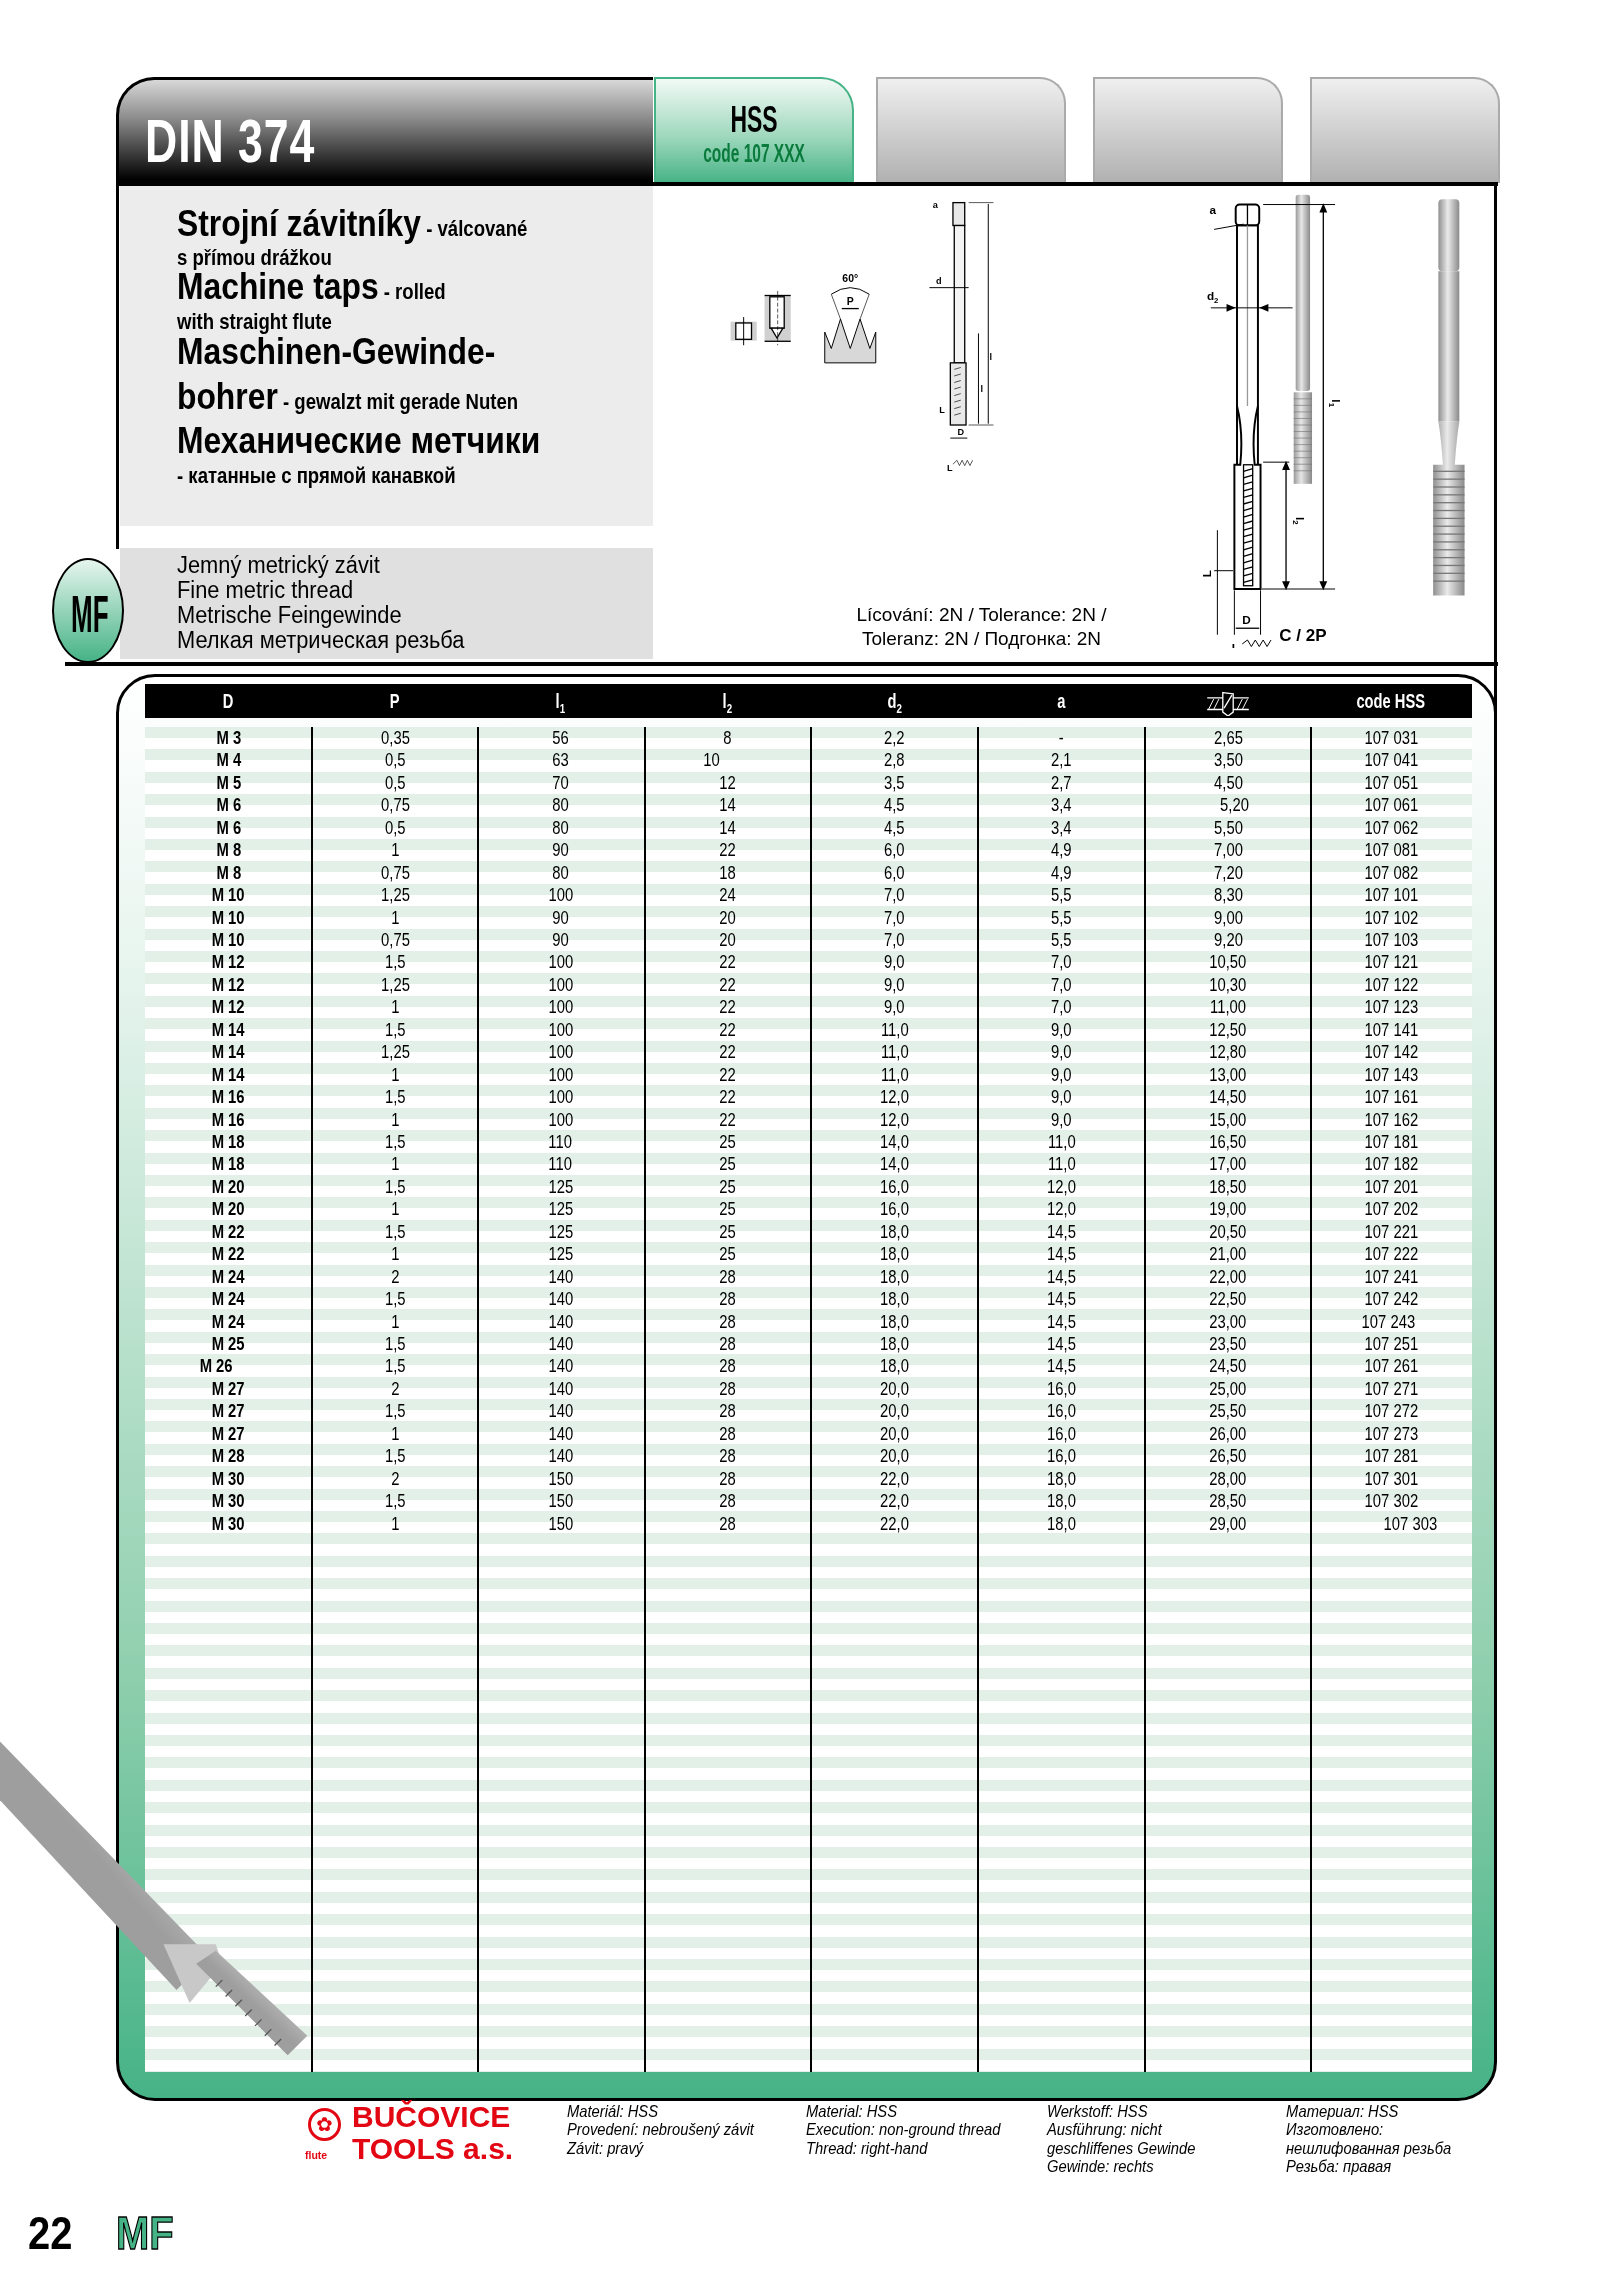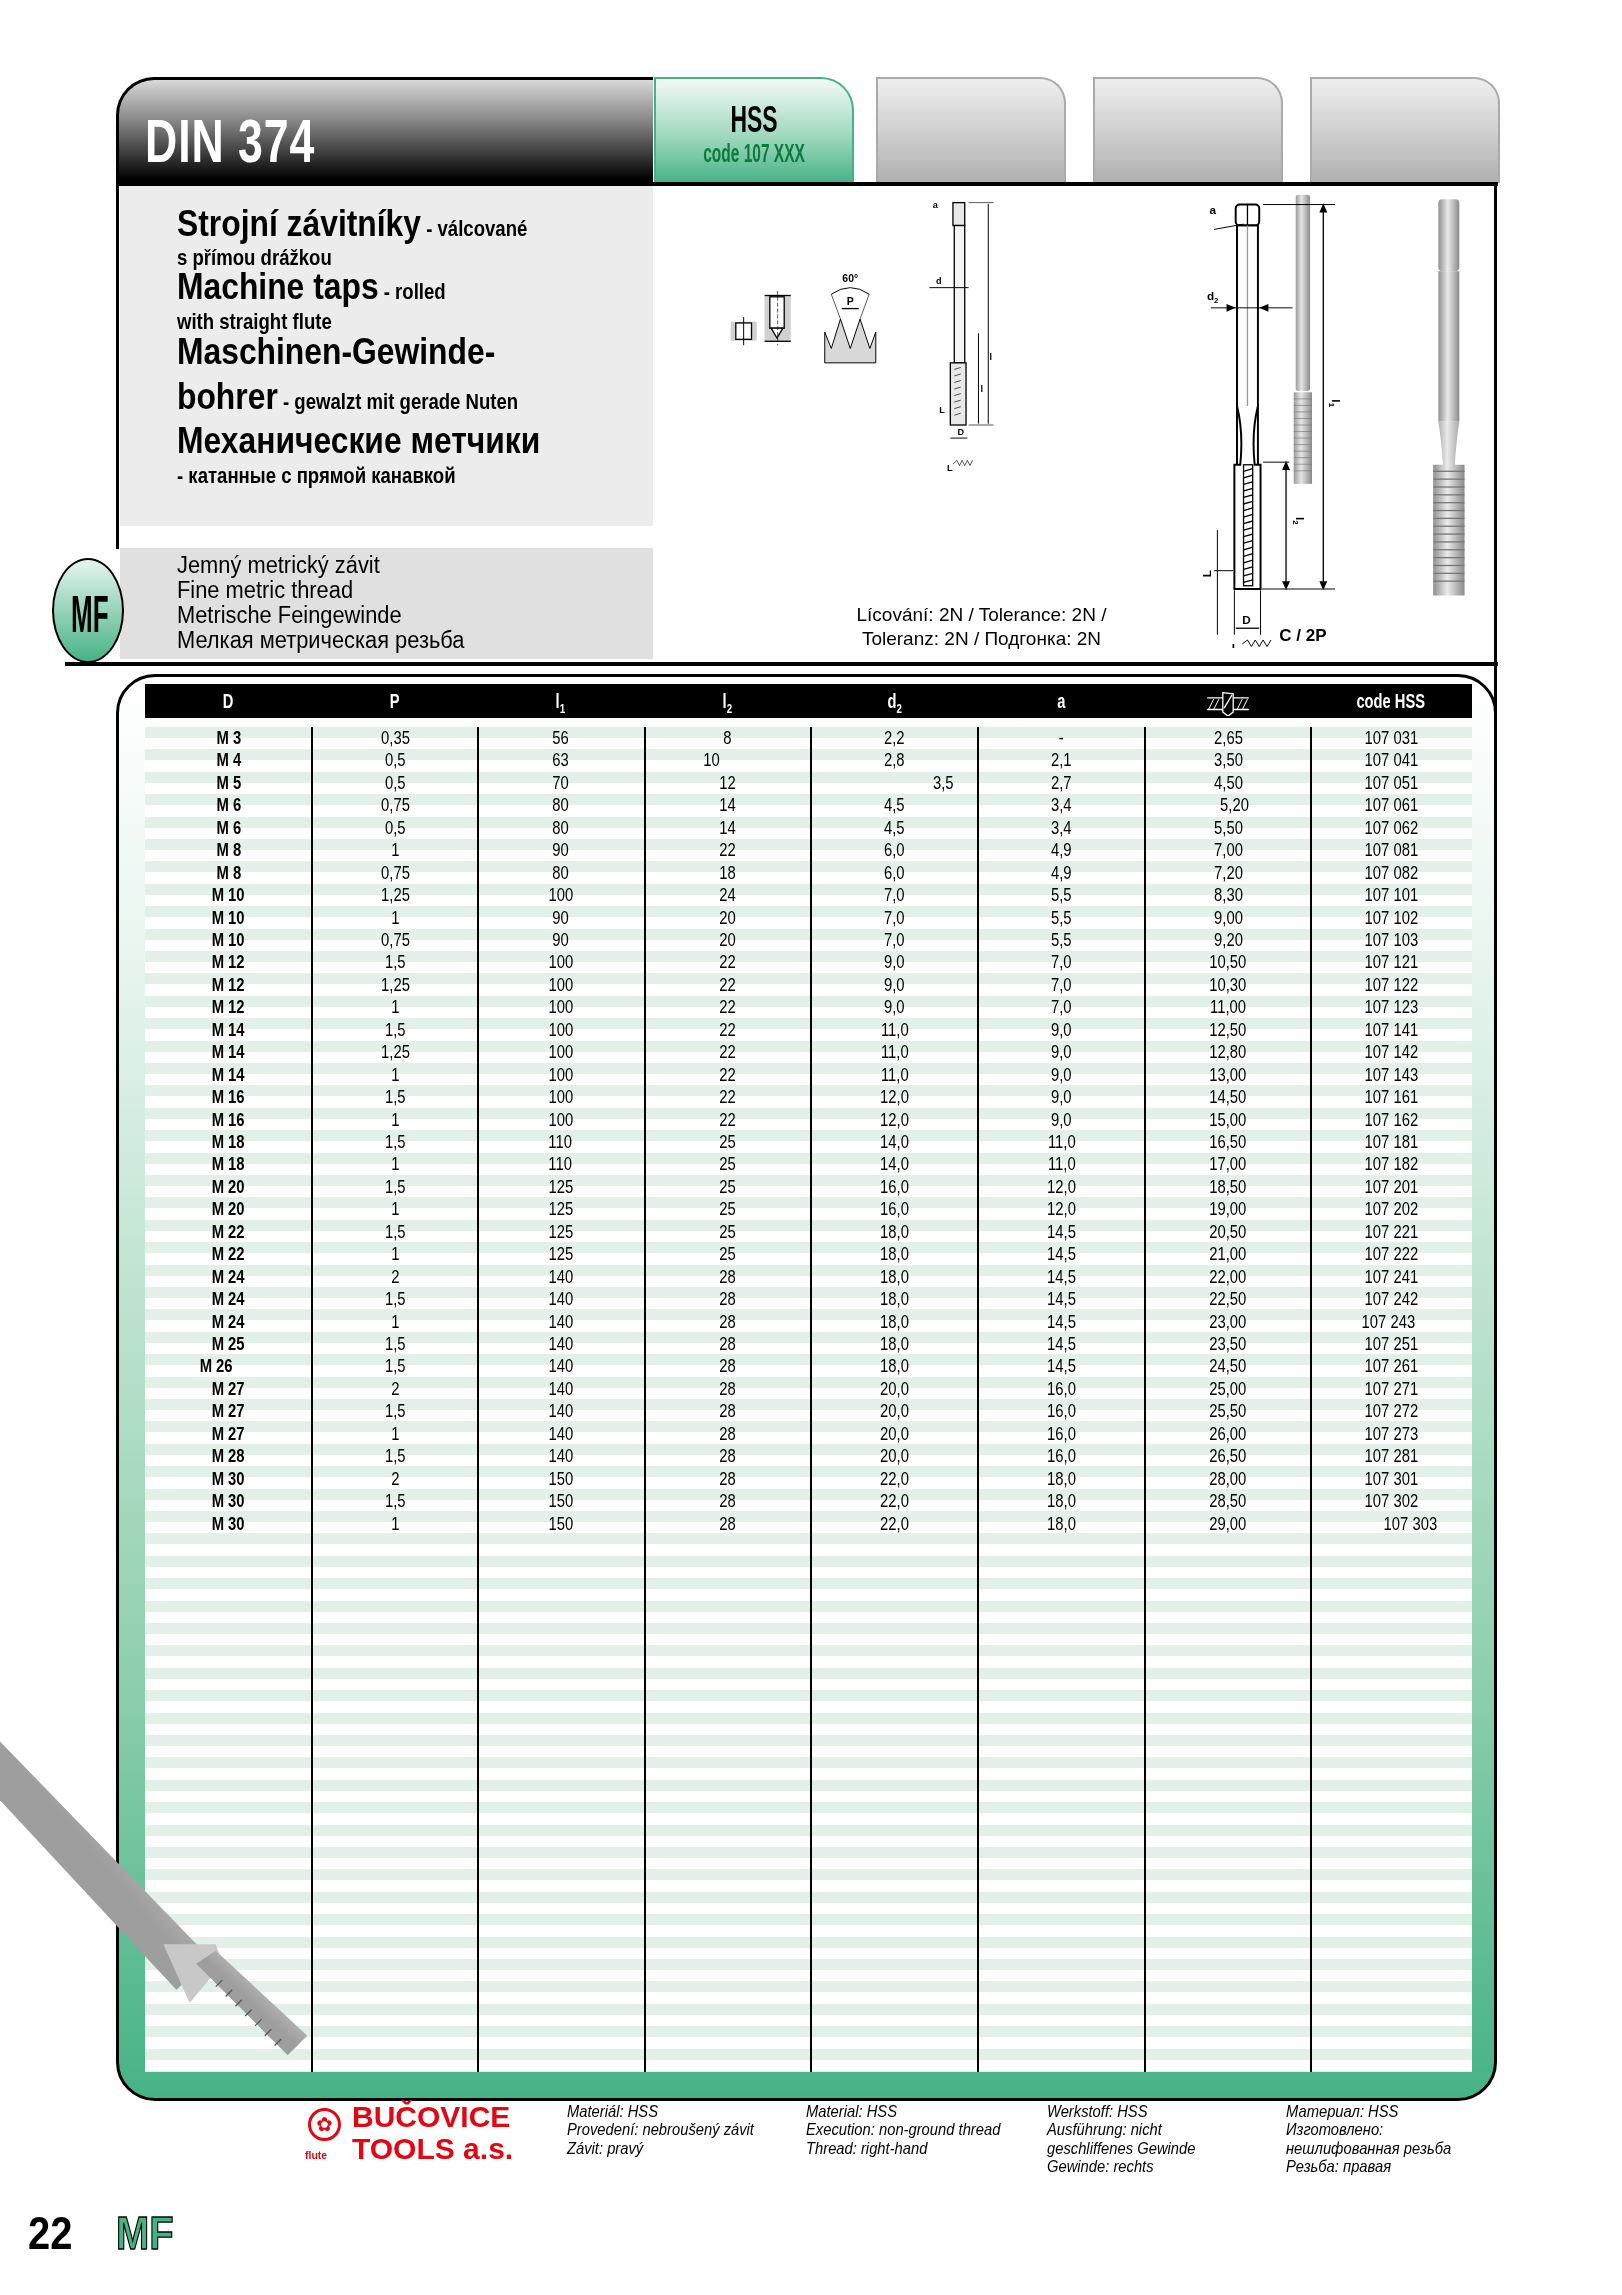--- a/index.html
+++ b/index.html
@@ -349,21 +349,21 @@
         <div class="cell" style="left: 666px; width: 167px;"><span>2,8</span></div>
         <div class="cell" style="left: 833px; width: 167px;"><span>2,1</span></div>
         <div class="cell" style="left: 1000px; width: 166px;"><span>3,50</span></div>
         <div class="cell" style="left: 1165px; width: 162px;"><span>107 041</span></div>
       </div>
       <div class="row" style="top: 45px;">
         <div class="cell d" style="left: 0px; width: 167px;"><span>M 5</span></div>
         <div class="cell" style="left: 167px; width: 166px;"><span>0,5</span></div>
         <div class="cell" style="left: 332px; width: 167px;"><span>70</span></div>
         <div class="cell" style="left: 499px; width: 167px;"><span>12</span></div>
-        <div class="cell" style="left: 682px; width: 167px; padding-left: 33px;"><span>3,5</span></div>
+        <div class="cell" style="left: 666px; width: 167px;"><span>3,5</span></div>
         <div class="cell" style="left: 833px; width: 167px;"><span>2,7</span></div>
         <div class="cell" style="left: 1000px; width: 166px;"><span>4,50</span></div>
         <div class="cell" style="left: 1165px; width: 162px;"><span>107 051</span></div>
       </div>
       <div class="row" style="top: 67px;">
         <div class="cell d" style="left: 0px; width: 167px;"><span>M 6</span></div>
         <div class="cell" style="left: 167px; width: 166px;"><span>0,75</span></div>
         <div class="cell" style="left: 332px; width: 167px;"><span>80</span></div>
         <div class="cell" style="left: 499px; width: 167px;"><span>14</span></div>
         <div class="cell" style="left: 666px; width: 167px;"><span>4,5</span></div>

